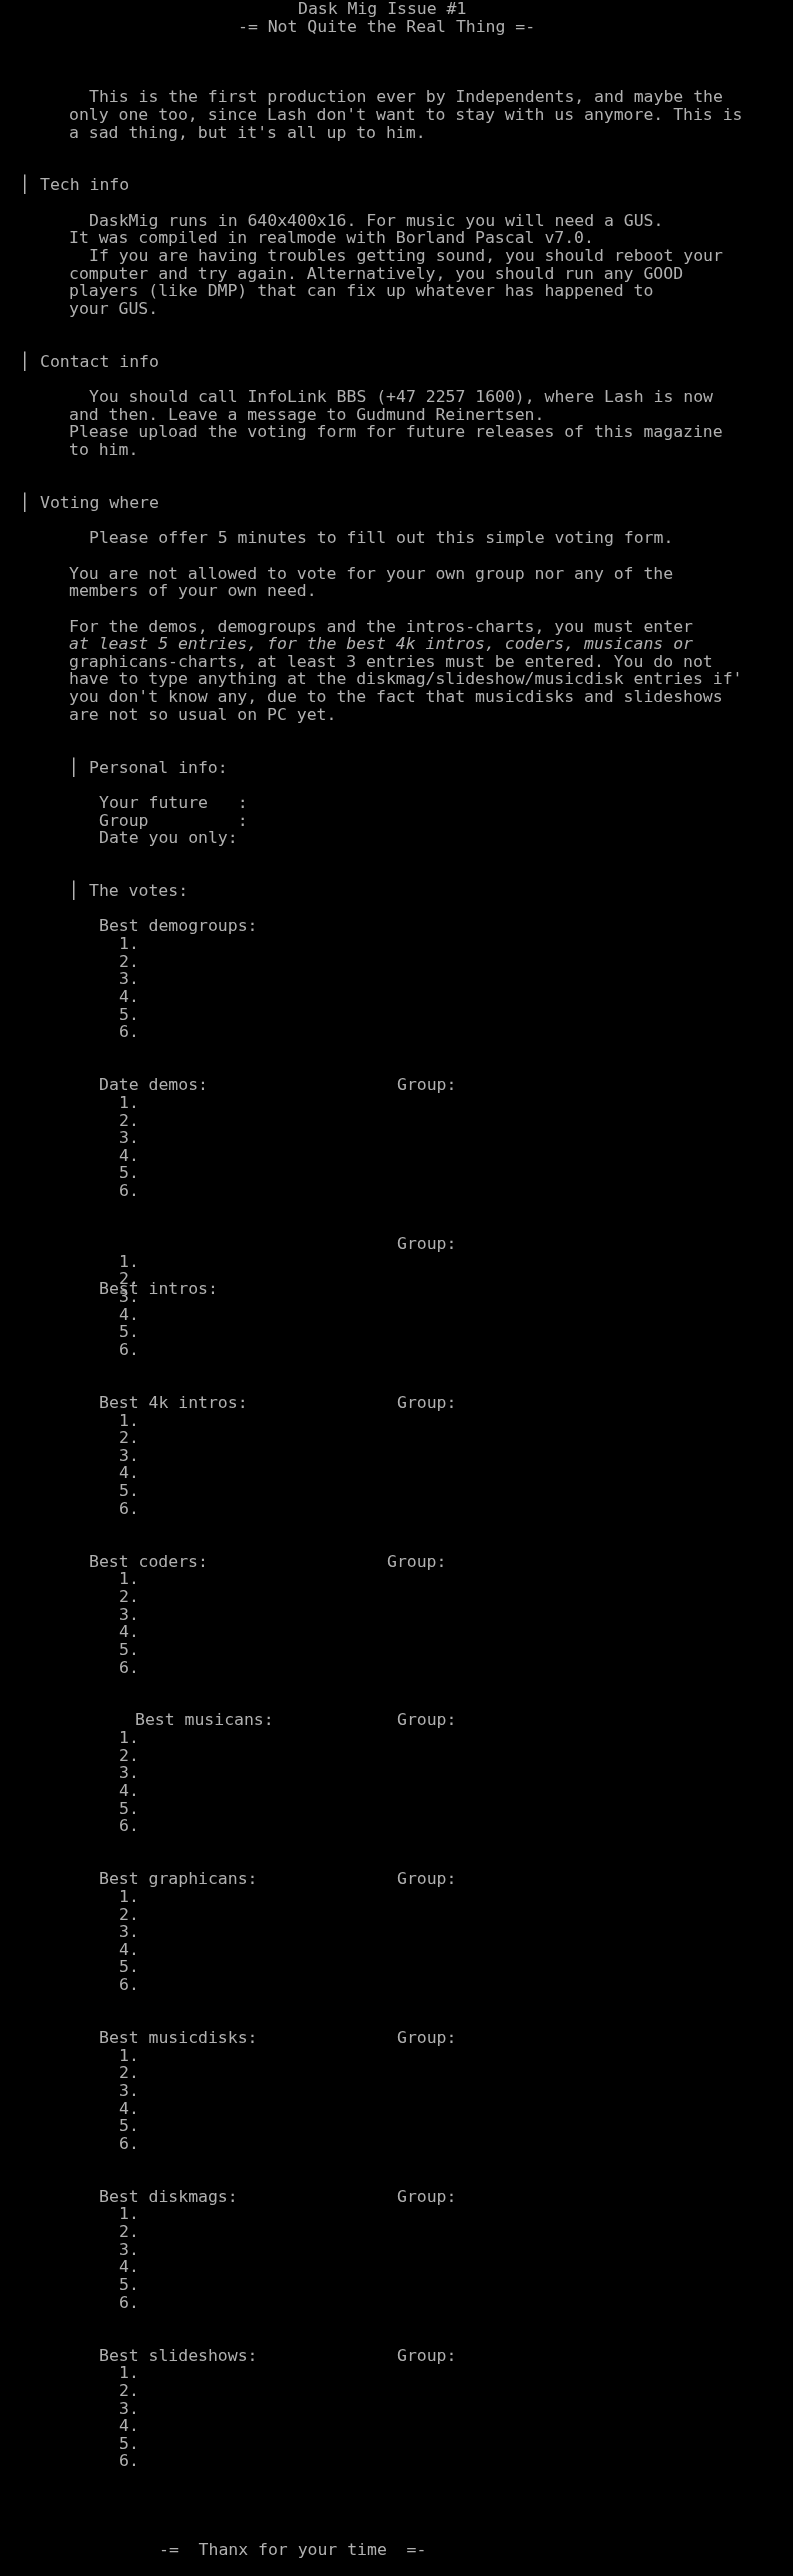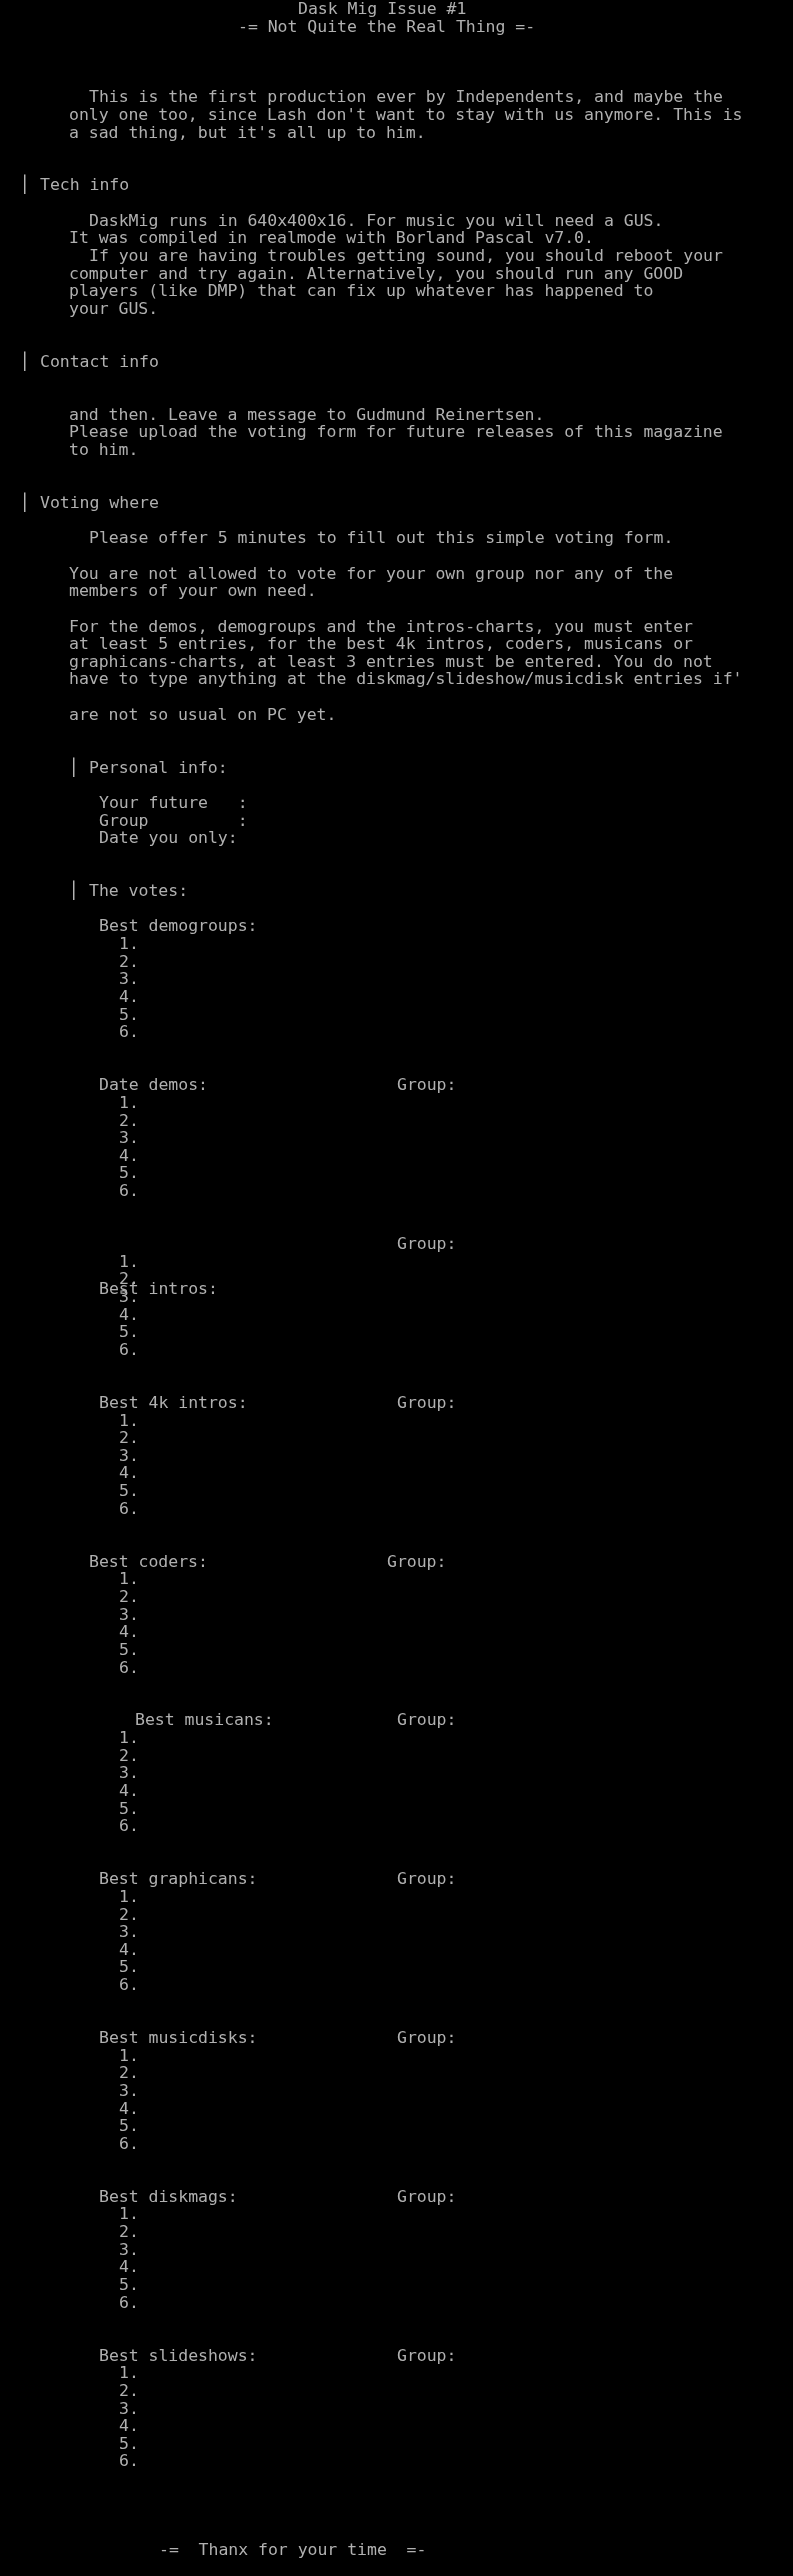--- a/index.html
+++ b/index.html
@@ -40,30 +40,32 @@
     <span class="run" style="left: 238px; top: 17.6px;">-= Not Quite the Real Thing =-</span>
     <span class="run" style="left: 89px; top: 88px;">This is the first production ever by Independents, and maybe the</span>
     <span class="run" style="left: 69px; top: 106px;">only one too, since Lash don't want to stay with us anymore. This is</span>
     <span class="run" style="left: 69px; top: 124px;">a sad thing, but it's all up to him.</span>
     <span class="run" style="left: 89px; top: 212px; text-align: right;">DaskMig runs in 640x400x16. For music you will need a GUS.</span>
     <span class="run" style="left: 69px; top: 229px;">It was compiled in realmode with Borland Pascal v7.0.</span>
     <span class="run" style="left: 89px; top: 247px;">If you are having troubles getting sound, you should reboot your</span>
     <span class="run" style="left: 69px; top: 265px;">computer and try again. Alternatively, you should run any GOOD</span>
     <span class="run" style="left: 69px; top: 282px;">players (like DMP) that can fix up whatever has happened to</span>
     <span class="run" style="left: 69px; top: 300px;">your GUS.</span>
+    <span class="run" style="left: 89px; top: 388px;">You should call InfoLink BBS (+47 2257 1600), where Lash is now</span>
     <span class="run" style="left: 69px; top: 406px;">and then. Leave a message to Gudmund Reinertsen.</span>
     <span class="run" style="left: 69px; top: 423px;">Please upload the voting form for future releases of this magazine</span>
     <span class="run" style="left: 69px; top: 441px;">to him.</span>
     <span class="run" style="left: 89px; top: 529px;">Please offer 5 minutes to fill out this simple voting form.</span>
     <span class="run" style="left: 69px; top: 565px;">You are not allowed to vote for your own group nor any of the</span>
     <span class="run" style="left: 69px; top: 582px;">members of your own need.</span>
     <span class="run" style="left: 69px; top: 618px;">For the demos, demogroups and the intros-charts, you must enter</span>
-    <span class="run" style="left: 69px; top: 635px;">at least 5 entries, for the best 4k intros, coders, musicans or</span>
+    <span class="run" style="left: 69px; top: 635px; font-style: italic;">at least 5 entries, for the best 4k intros, coders, musicans or</span>
     <span class="run" style="left: 69px; top: 653px;">graphicans-charts, at least 3 entries must be entered. You do not</span>
     <span class="run" style="left: 69px; top: 670px;">have to type anything at the diskmag/slideshow/musicdisk entries if'</span>
+    <span class="run" style="left: 69px; top: 688px;">you don't know any, due to the fact that musicdisks and slideshows</span>
     <span class="run" style="left: 69px; top: 706px;">are not so usual on PC yet.</span>
     <span class="run bar" style="left: 20px; top: 176px;">│</span>
     <span class="run" style="left: 40px; top: 176px;">Tech info</span>
     <span class="run bar" style="left: 20px; top: 353px;">│</span>
     <span class="run" style="left: 40px; top: 353px;">Contact info</span>
     <span class="run bar" style="left: 20px; top: 494px;">│</span>
     <span class="run" style="left: 40px; top: 494px;">Voting where</span>
     <span class="run bar" style="left: 69px; top: 759px;">│</span>
     <span class="run" style="left: 89px; top: 759px;">Personal info:</span>
     <span class="run bar" style="left: 69px; top: 882px;">│</span>

